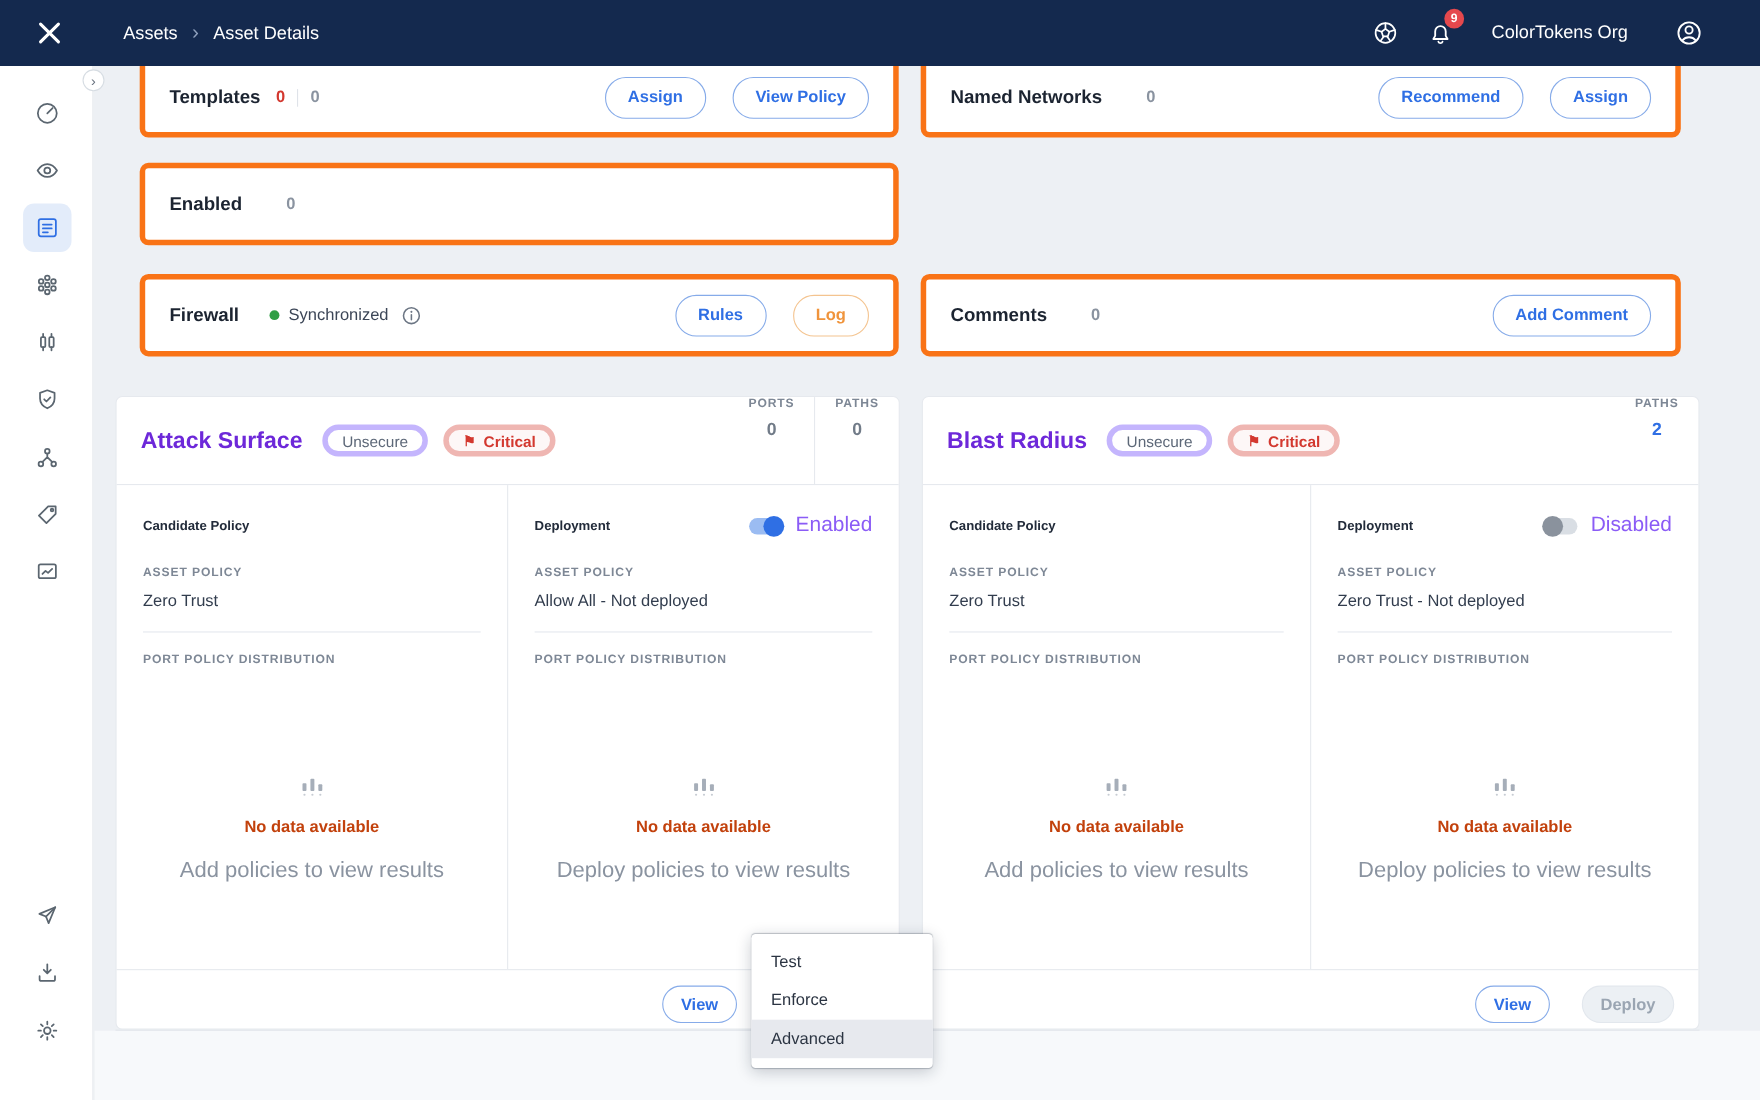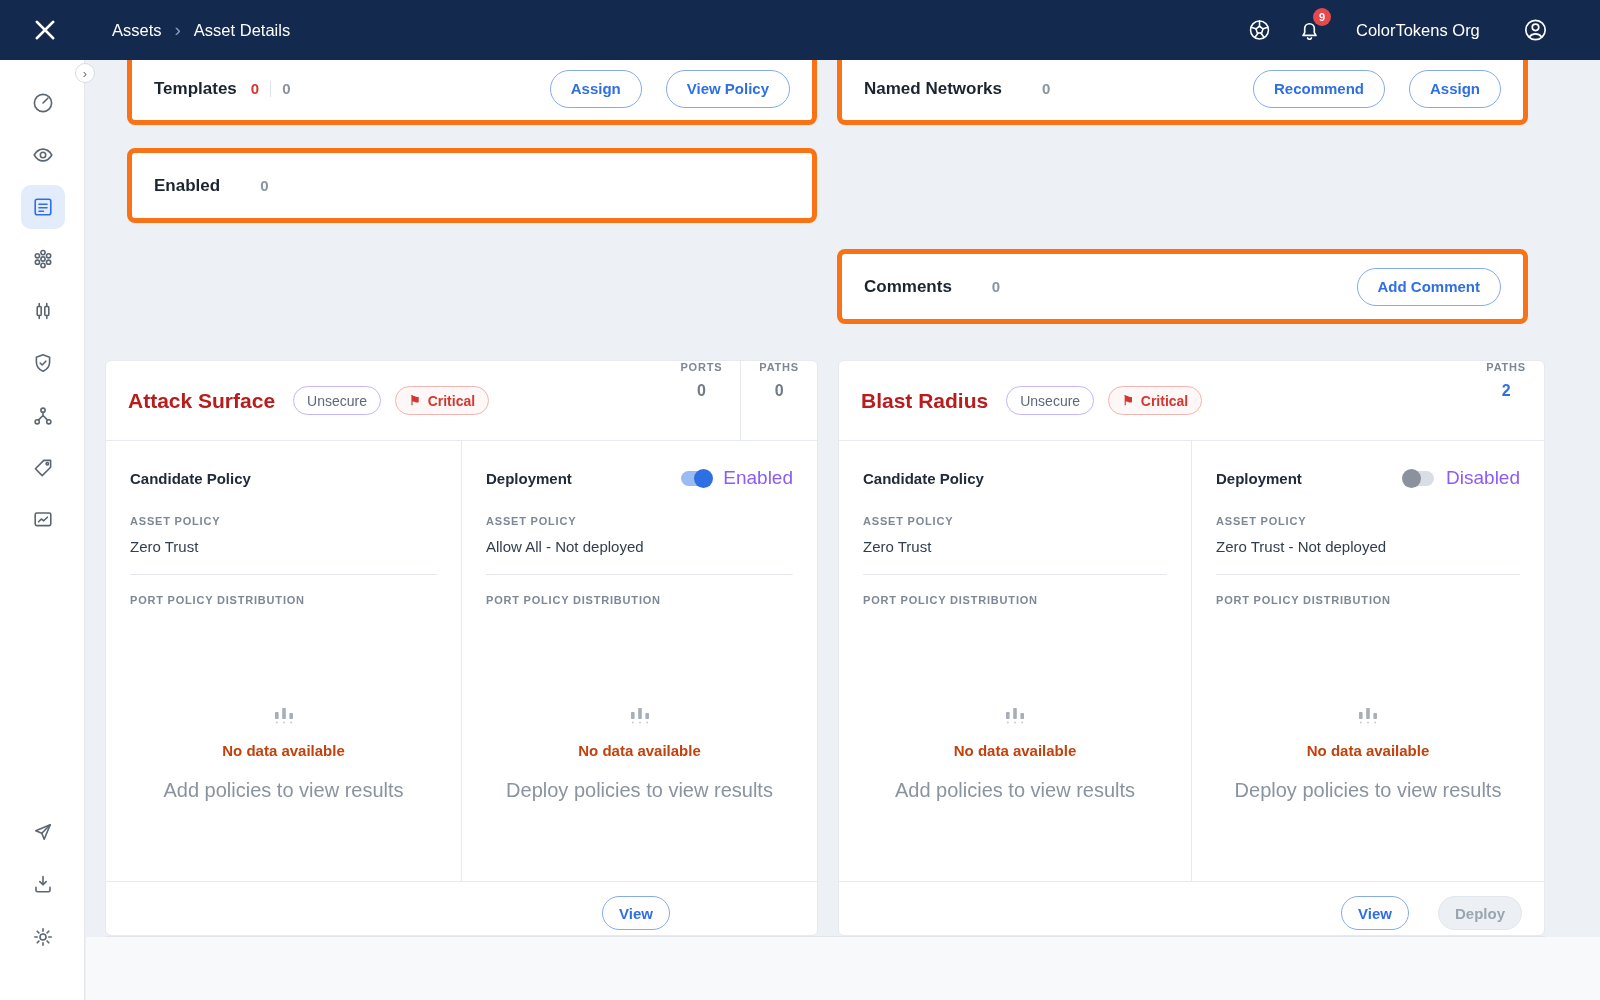--- a/index.html
+++ b/index.html
@@ -35,36 +35,36 @@
   .btn.orange{border-color:#f4c490;color:#f0943c}
   .btn.sm{height:34px;padding:0 16px}
   .btn.disabled{background:#ecf0f4;border-color:#e2e7ed;color:#9aa5b2;cursor:default}
   .dot{width:9px;height:9px;border-radius:50%;background:#2f9e44;flex:0 0 auto}
   .statustext{font-size:15px;color:#3c4657}
   .gkname{font-size:15px;color:#4b5563}
 
   
   .panel{position:absolute;background:#fff;border:1px solid #e6e9ee;border-radius:6px}
   .phead{position:absolute;top:0;left:0;right:0;height:80px;display:flex;align-items:center;padding-left:22px;border-bottom:1px solid #e6e9ee}
-  .ptitle{font-size:21px;font-weight:700;color:#b91c1c}
+  .ptitle{font-size:21px;font-weight:700;color:#6d28d9}
   .chips{display:flex;gap:14px;margin-left:18px}
-  .chip{display:inline-flex;align-items:center;height:29px;padding:0 13px;border:1px solid #c4b5fd;border-radius:15px;font-size:14px;color:#5d6878;background:#fff;cursor:default}
+  .chip{display:inline-flex;align-items:center;height:29px;padding:0 13px;border:5px solid #c4b5fd;border-radius:15px;font-size:14px;color:#5d6878;background:#fff;cursor:default}
   .chip.critical{border-color:#efb6b2;color:#d3382f;background:#fdf7f7;font-weight:600}
   .chip .flag{margin-right:7px;font-size:13px;color:#d3382f}
   .pstats{position:absolute;right:0;top:0;height:100%;display:flex}
   .stat{display:flex;flex-direction:column;align-items:center;gap:9px;min-width:58px;padding:0 18px;height:100%}
   .stat + .stat{border-left:1px solid #e6e9ee}
   .microlabel{font-size:11px;letter-spacing:.8px;color:#7d8795;font-weight:600}
   .sv{font-size:16px;font-weight:700;color:#717b88}
   .sv.blue{color:#2f6fe4}
   .pcols{position:absolute;top:80px;left:0;right:0;bottom:54px;display:flex}
   .pcol{flex:1;position:relative;padding:22px 24px 0}
   .pcol + .pcol{border-left:1px solid #e6e9ee}
   .colhead{display:flex;align-items:center;height:30px}
-  .coltitle{font-size:15px;font-weight:600;color:#222b3a}
+  .coltitle{font-size:12px;font-weight:600;color:#222b3a}
   .togglewrap{margin-left:auto;display:flex;align-items:center;gap:12px}
   .togglelabel{font-size:19px;color:#8b5cf6}
   .toggle{position:relative;width:30px;height:15px;border-radius:8px;cursor:pointer}
   .toggle.on{background:#9bbcf2}
   .toggle.on::after{content:"";position:absolute;right:-2px;top:-2px;width:19px;height:19px;border-radius:50%;background:#2f6fe4}
   .toggle.off{background:#d9dee4}
   .toggle.off::after{content:"";position:absolute;left:-2px;top:-2px;width:19px;height:19px;border-radius:50%;background:#8a929d}
   .ap-label{margin-top:22px}
   .ap-value{margin-top:11px;font-size:15px;color:#323d4e}
   .colhr{margin-top:19px;border-top:1px solid #e4e8ee;height:0}
@@ -235,20 +235,36 @@
       <button class="btn">Assign</button>
     </div>
   </section>
 
   <section class="card" style="left:127px;top:148px;width:690px;height:75px">
     <span class="cardtitle">Enabled</span>
     <span class="count" style="margin-left:40px">0</span>
   </section>
 
 
+  <section class="card" style="left:127px;top:249px;width:690px;height:75px">
+    <span class="cardtitle">Firewall</span>
+    <span class="dot" style="margin-left:28px"></span>
+    <span class="statustext" style="margin-left:8px">Synchronized</span>
+    <span style="margin-left:12px;display:flex">
+      <svg width="18" height="18" viewBox="0 0 18 18">
+          <circle cx="9" cy="9" r="7.2" stroke="#6c7684" stroke-width="1.4" fill="none"></circle>
+          <path d="M9 8.2v4.4" stroke="#6c7684" stroke-width="1.4" stroke-linecap="round"></path>
+          <circle cx="9" cy="5.5" r=".95" fill="#6c7684"></circle>
+        </svg>
+    </span>
+    <div class="btnrow">
+      <button class="btn">Rules</button>
+      <button class="btn orange">Log</button>
+    </div>
+  </section>
 
   <section class="card" style="left:837px;top:249px;width:691px;height:75px">
     <span class="cardtitle">Comments</span>
     <span class="count" style="margin-left:40px">0</span>
     <div class="btnrow">
       <button class="btn">Add Comment</button>
     </div>
   </section>
 
   <div class="pagehr"></div>
@@ -405,14 +421,19 @@
           <div class="et">No data available</div>
           <div class="es">Deploy policies to view results</div>
         </div>
       </div>
     </div>
     <div class="pfoot"></div>
     <button class="btn sm pbtn" style="left:502px;top:535px">View</button>
     <button class="btn sm pbtn disabled" style="left:599px;top:535px">Deploy</button>
   </section>
 
+  <div class="dropdown">
+    <div class="dd-item">Test</div>
+    <div class="dd-item">Enforce</div>
+    <div class="dd-item hl">Advanced</div>
+  </div>
 
 </div>
 
 </body></html>

